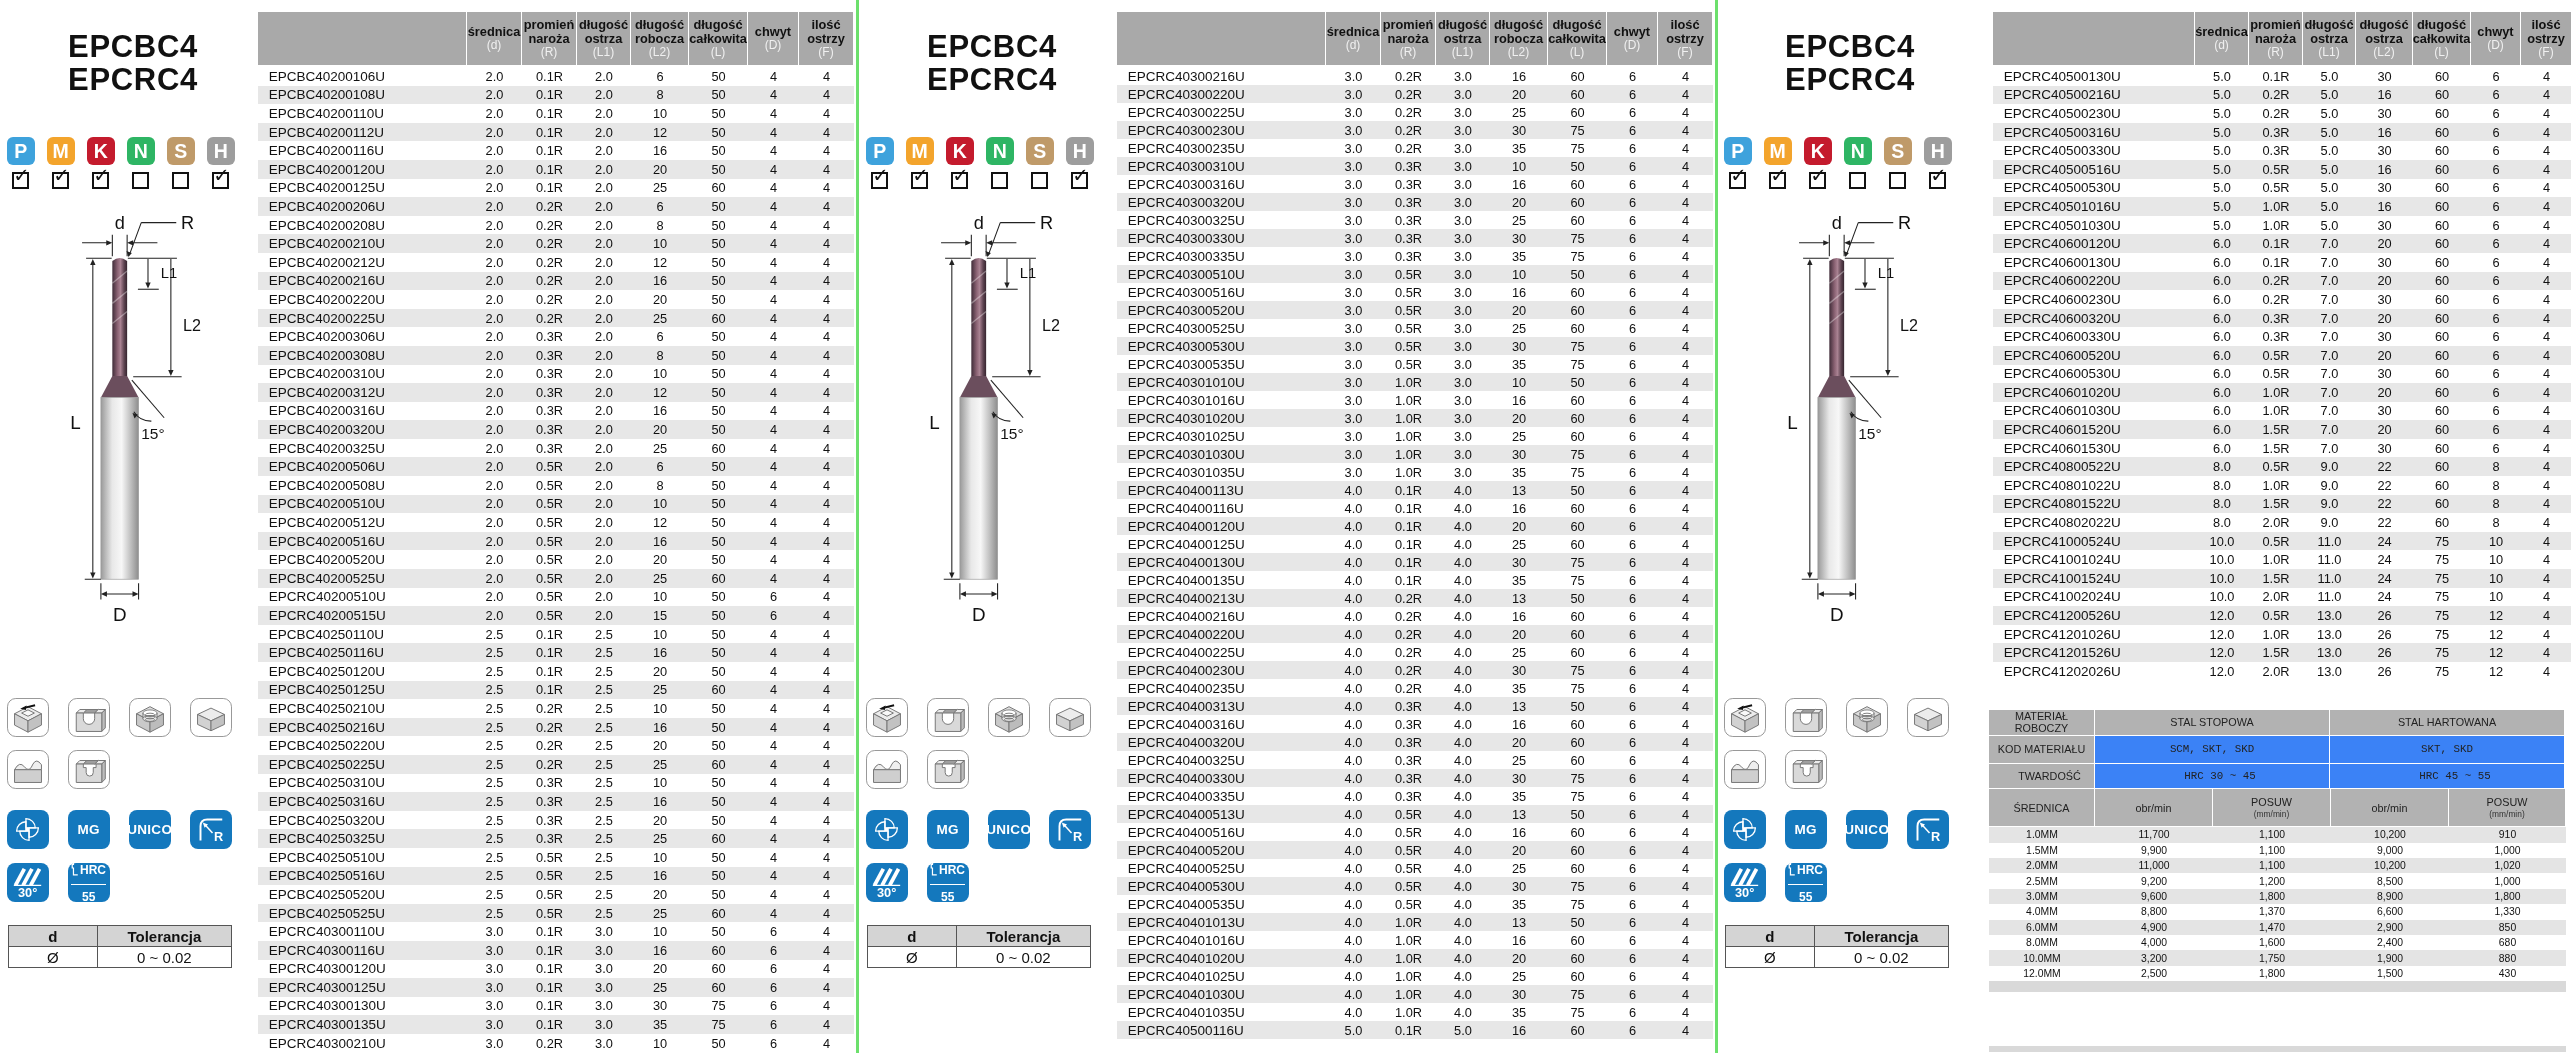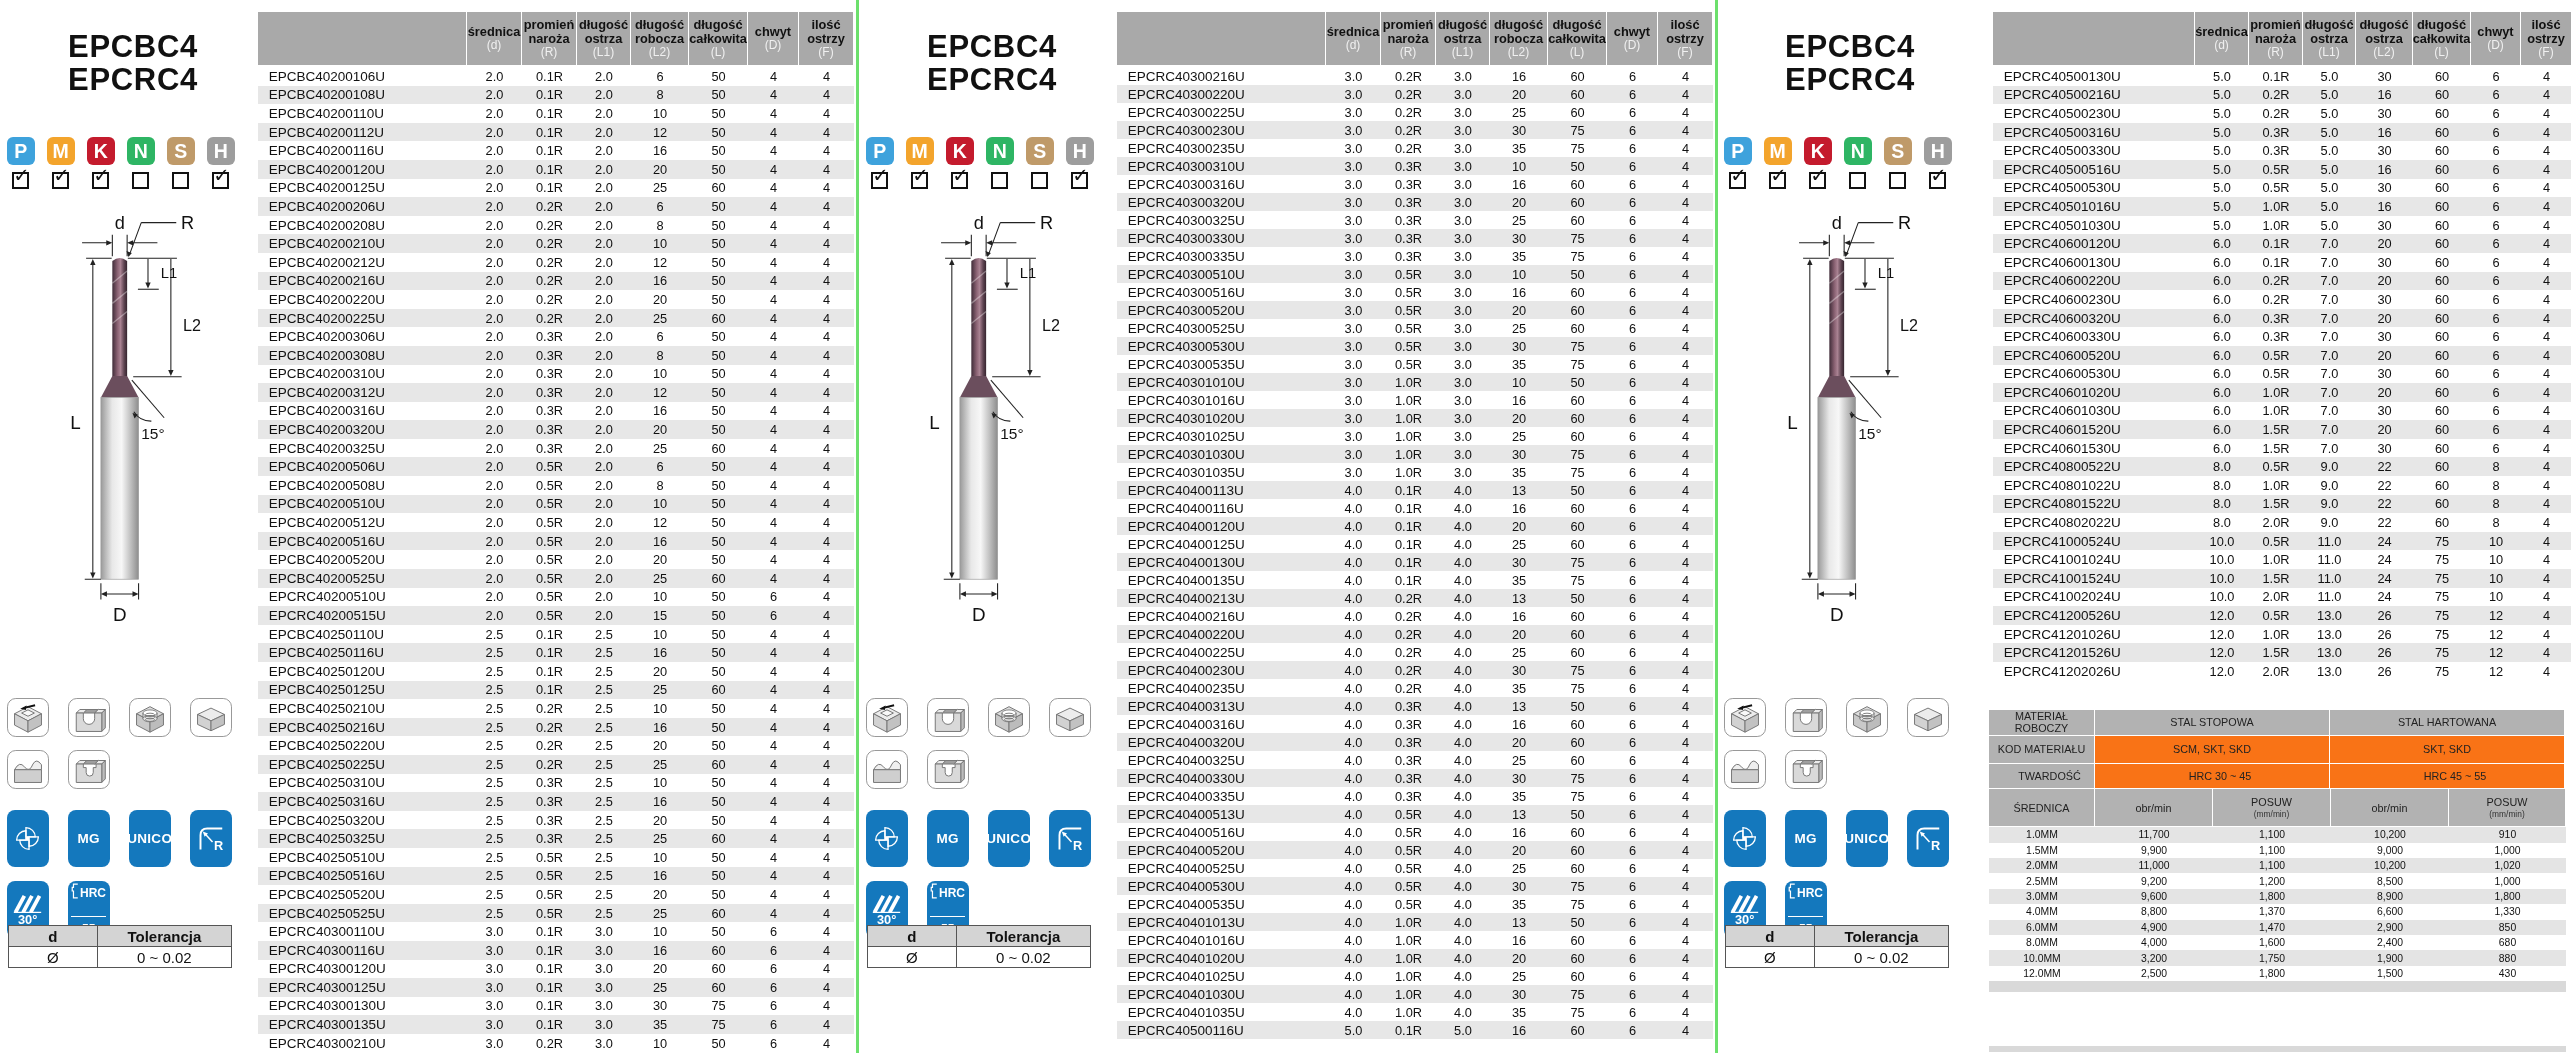--- a/index.html
+++ b/index.html
@@ -21,28 +21,28 @@
   svg.tool{position:absolute;left:39px;top:194px;width:183px;height:465px;}
 
   .apps{position:absolute;left:6.7px;top:698px;width:226px;display:grid;
         grid-template-columns:repeat(4,42px);column-gap:19px;row-gap:12.8px;}
   .app{width:42px;height:39px;border:1.3px solid #999;border-radius:8.8px;background:#fff;
        display:flex;align-items:center;justify-content:center;box-sizing:border-box;}
   .app svg{width:34px;height:30px;}
 
   .blues{position:absolute;left:6.7px;top:810px;width:226px;display:grid;
          grid-template-columns:repeat(4,42px);column-gap:19px;row-gap:13.5px;}
-  .btile{width:42px;height:57px;border-radius:8px;background:#1478bd;color:#fff;
+  .btile{width:42px;height:39px;border-radius:8px;background:#1478bd;color:#fff;
          display:flex;flex-direction:column;align-items:center;justify-content:center;box-sizing:border-box;}
   .btile.txt span{font-size:13.5px;font-weight:bold;letter-spacing:0.3px;}
   .btile svg.pin{width:31px;height:31px;}
   .btile svg.crn{width:30px;height:30px;}
   .btile.helix svg{width:35px;height:19px;margin-top:2px;}
   .b30{font-size:12.8px;font-weight:bold;line-height:13.5px;}
-  .hrcline{display:flex;align-items:flex-end;gap:1.3px;border-bottom:1.3px solid #fff;padding-bottom:17px;justify-content:space-between;}
+  .hrcline{display:flex;align-items:flex-end;gap:1.3px;border-bottom:1.3px solid #fff;padding-bottom:8px;justify-content:space-between;}
   .hrcline svg{width:7.4px;height:16px;}
   .hrcline span{font-size:12px;font-weight:bold;line-height:12px;}
   .hrcv{font-size:12px;font-weight:bold;margin-top:5px;}
 
   .tol{position:absolute;left:8px;top:925px;width:224px;border:1.3px solid #555;background:#fff;box-sizing:border-box;}
   .tol-row{display:grid;grid-template-columns:40% 60%;}
   .tol-row .tc{height:20px;display:flex;align-items:center;justify-content:center;font-size:15px;}
   .tol-row .tc:first-child{border-right:1.3px solid #555;}
   .tol-head{background:#d4d4d4;border-bottom:1.3px solid #555;font-weight:bold;}
 
@@ -71,21 +71,21 @@
   
   .cut{position:absolute;left:272px;top:710px;width:577px;}
   .cut-row{display:grid;}
   .cut-row.w3{grid-template-columns:106px 235px 235px;}
   .cut-row.w5{grid-template-columns:106px 118px 118px 118px 117px;}
   .cut .c{border-right:1.3px solid #fff;border-bottom:1.3px solid #fff;box-sizing:border-box;
           display:flex;flex-direction:column;align-items:center;justify-content:center;
           font-size:10.8px;color:#222;text-align:center;line-height:12px;}
   .cut .lab{background:#b2b2b2;}
   .cut .val1{background:#b2b2b2;}
-  .cut .val2{background:#f97316;}
+  .cut .val2{background:#3b82f6;font-family:Liberation Mono, monospace;}
   .cut .hdr .c{background:#b2b2b2;}
   .cut .r1{height:25.6px;}
   .cut .r2{height:28px;}
   .cut .r3{height:25.6px;padding-left:16px;}
   .cut .rh{height:38px;}
   .cut-body .cut-row{height:15.4px;}
   .cut-body .cut-row:nth-child(odd){background:#e4e4e4;}
   .cut-body .cut-row div{font-size:10.4px;display:flex;align-items:center;justify-content:center;}
   .cut .small{font-size:8.4px;color:#333;}
   .band{position:absolute;left:272px;top:981px;width:577px;height:10.8px;background:#d9d9d9;}

